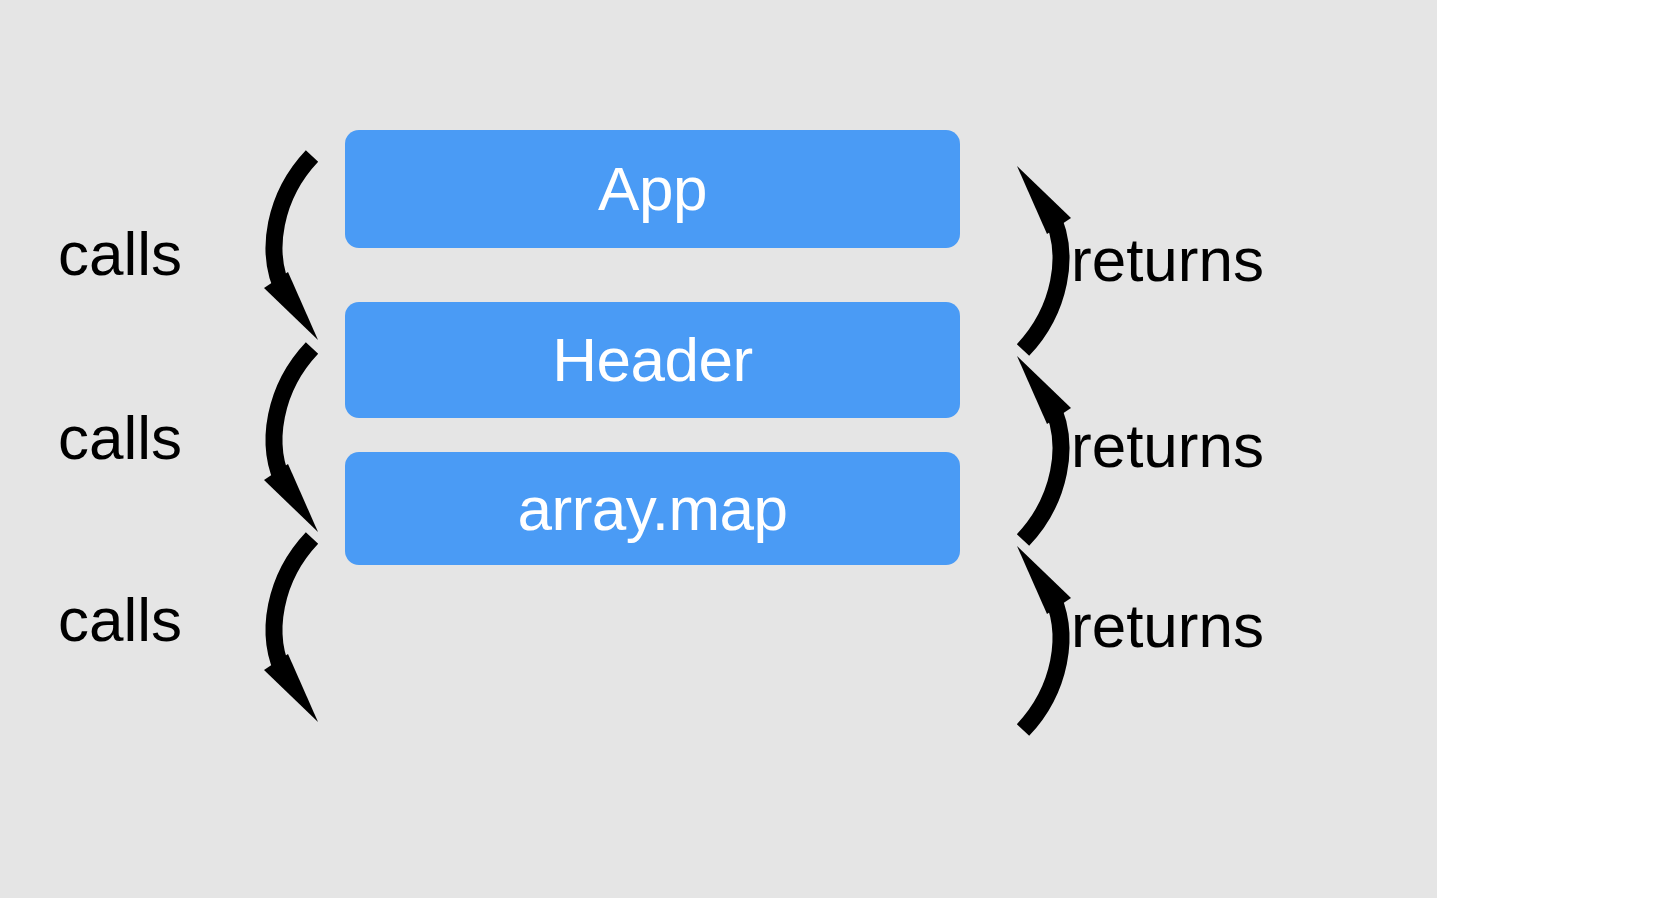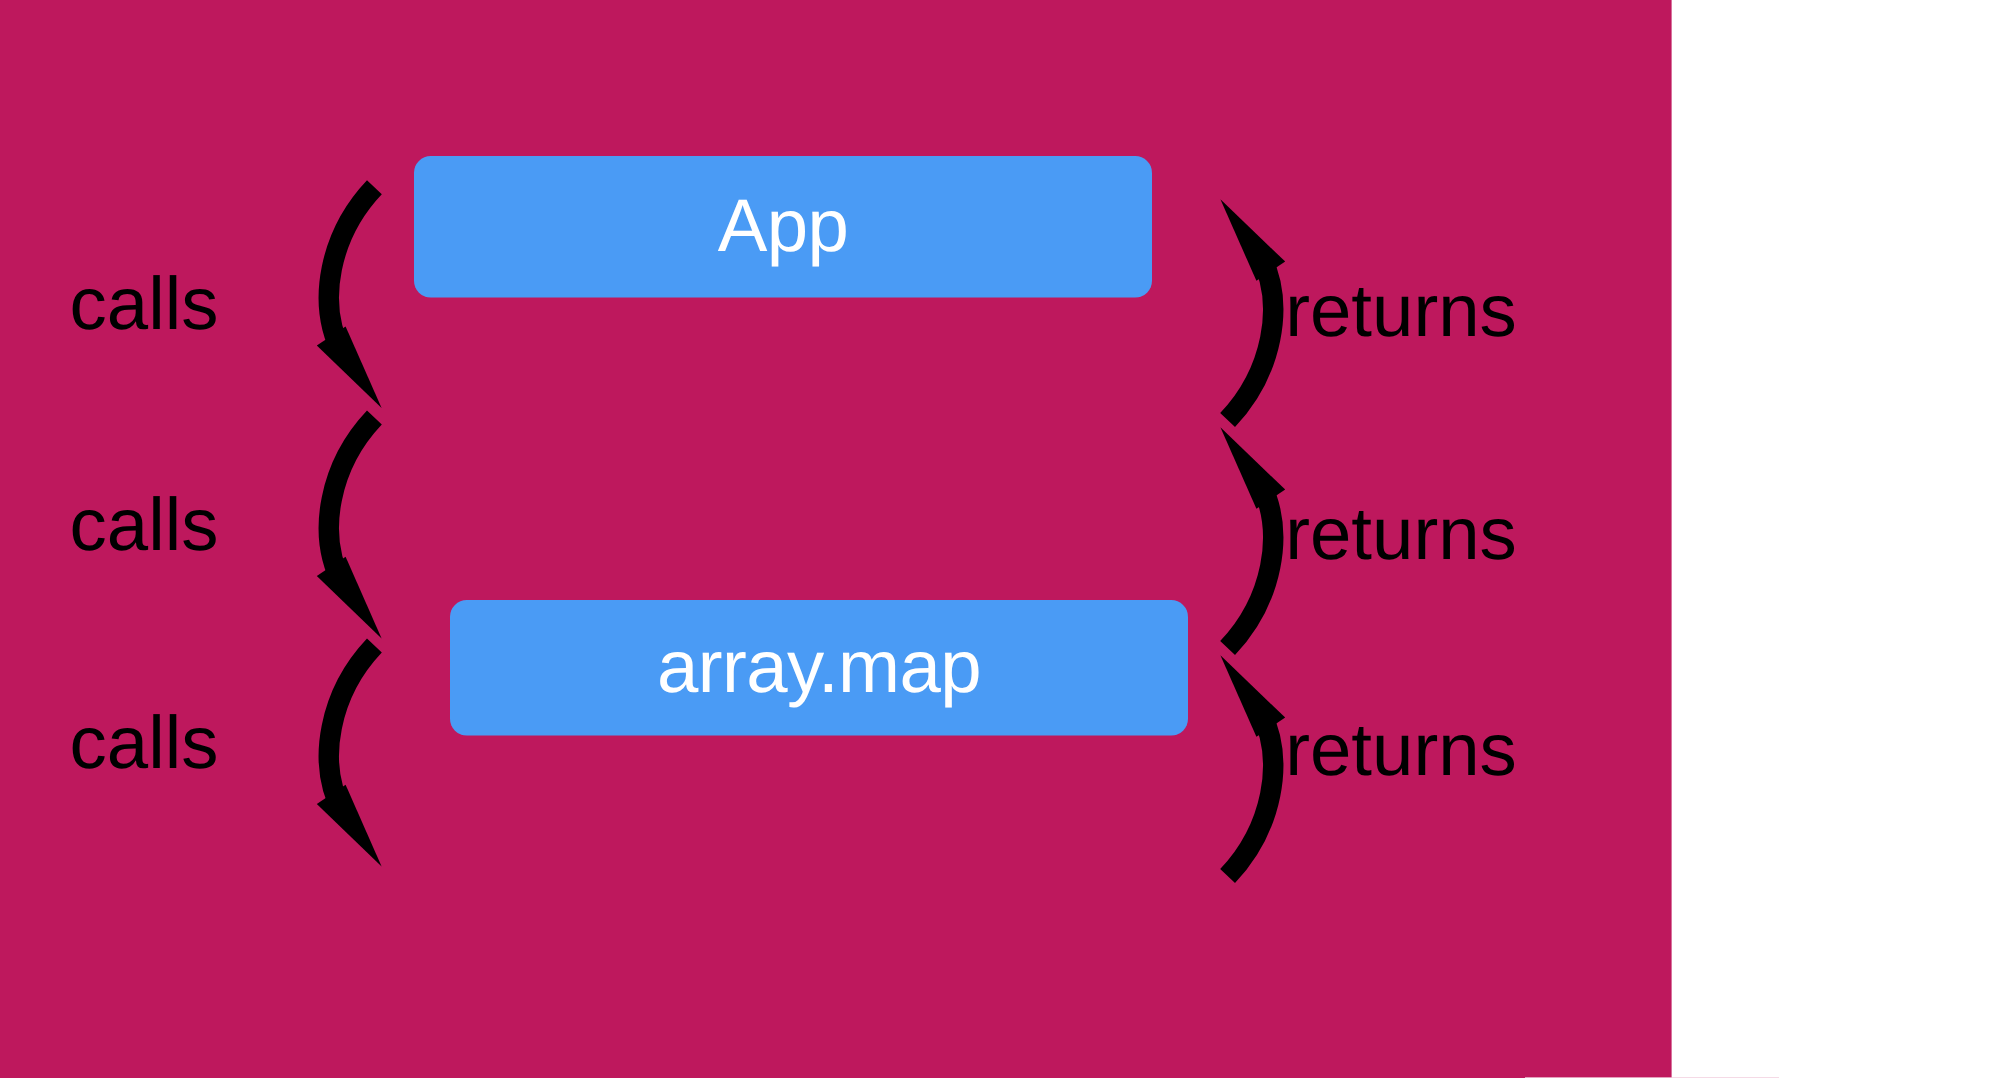--- a/index.html
+++ b/index.html
@@ -8,22 +8,23 @@
     padding: 0;
     background: #ffffff;
   }
   body {
     font-family: "Liberation Sans", sans-serif;
   }
   #canvas {
     position: relative;
     width: 1393px;
     height: 898px;
-    background: #be185d;
+    background: #e5e5e5;
     overflow: hidden;
+    padding-left: 44px;
   }
 
   
   .box {
     position: absolute;
     left: 345px;
     width: 615px;
     background: #4a9bf5;
     border-radius: 14px;
     display: flex;
@@ -37,21 +38,21 @@
     font-weight: 400;
     font-size: 62px;
     line-height: 1;
     letter-spacing: -0.5px;
     white-space: nowrap;
     text-align: center;
   }
 
   #box-0 { top: 130px; height: 118px; }
   #box-1 { top: 302px; height: 116px; }
-  #box-2 { top: 500px; height: 113px; margin-left: 30px; }
+  #box-2 { top: 452px; height: 113px; }
   #box-3 { top: 640px; height: 118px; }
 
   
   .edge-label {
     position: absolute;
     color: #000000;
     font-family: Liberation Sans, sans-serif;
     font-weight: 400;
     font-size: 62px;
     line-height: 1;
@@ -93,20 +94,23 @@
 </style>
 </head>
 <body>
 
 <div id="canvas">
 
   <div class="box" id="box-0">
     <span class="box-label">App</span>
   </div>
 
+  <div class="box" id="box-1">
+    <span class="box-label">Header</span>
+  </div>
 
   <div class="box" id="box-2">
     <span class="box-label">array.map</span>
   </div>
 
 
   <div class="edge-label calls-label" id="calls-label-0">calls</div>
   <div class="edge-label calls-label" id="calls-label-1">calls</div>
   <div class="edge-label calls-label" id="calls-label-2">calls</div>
 

